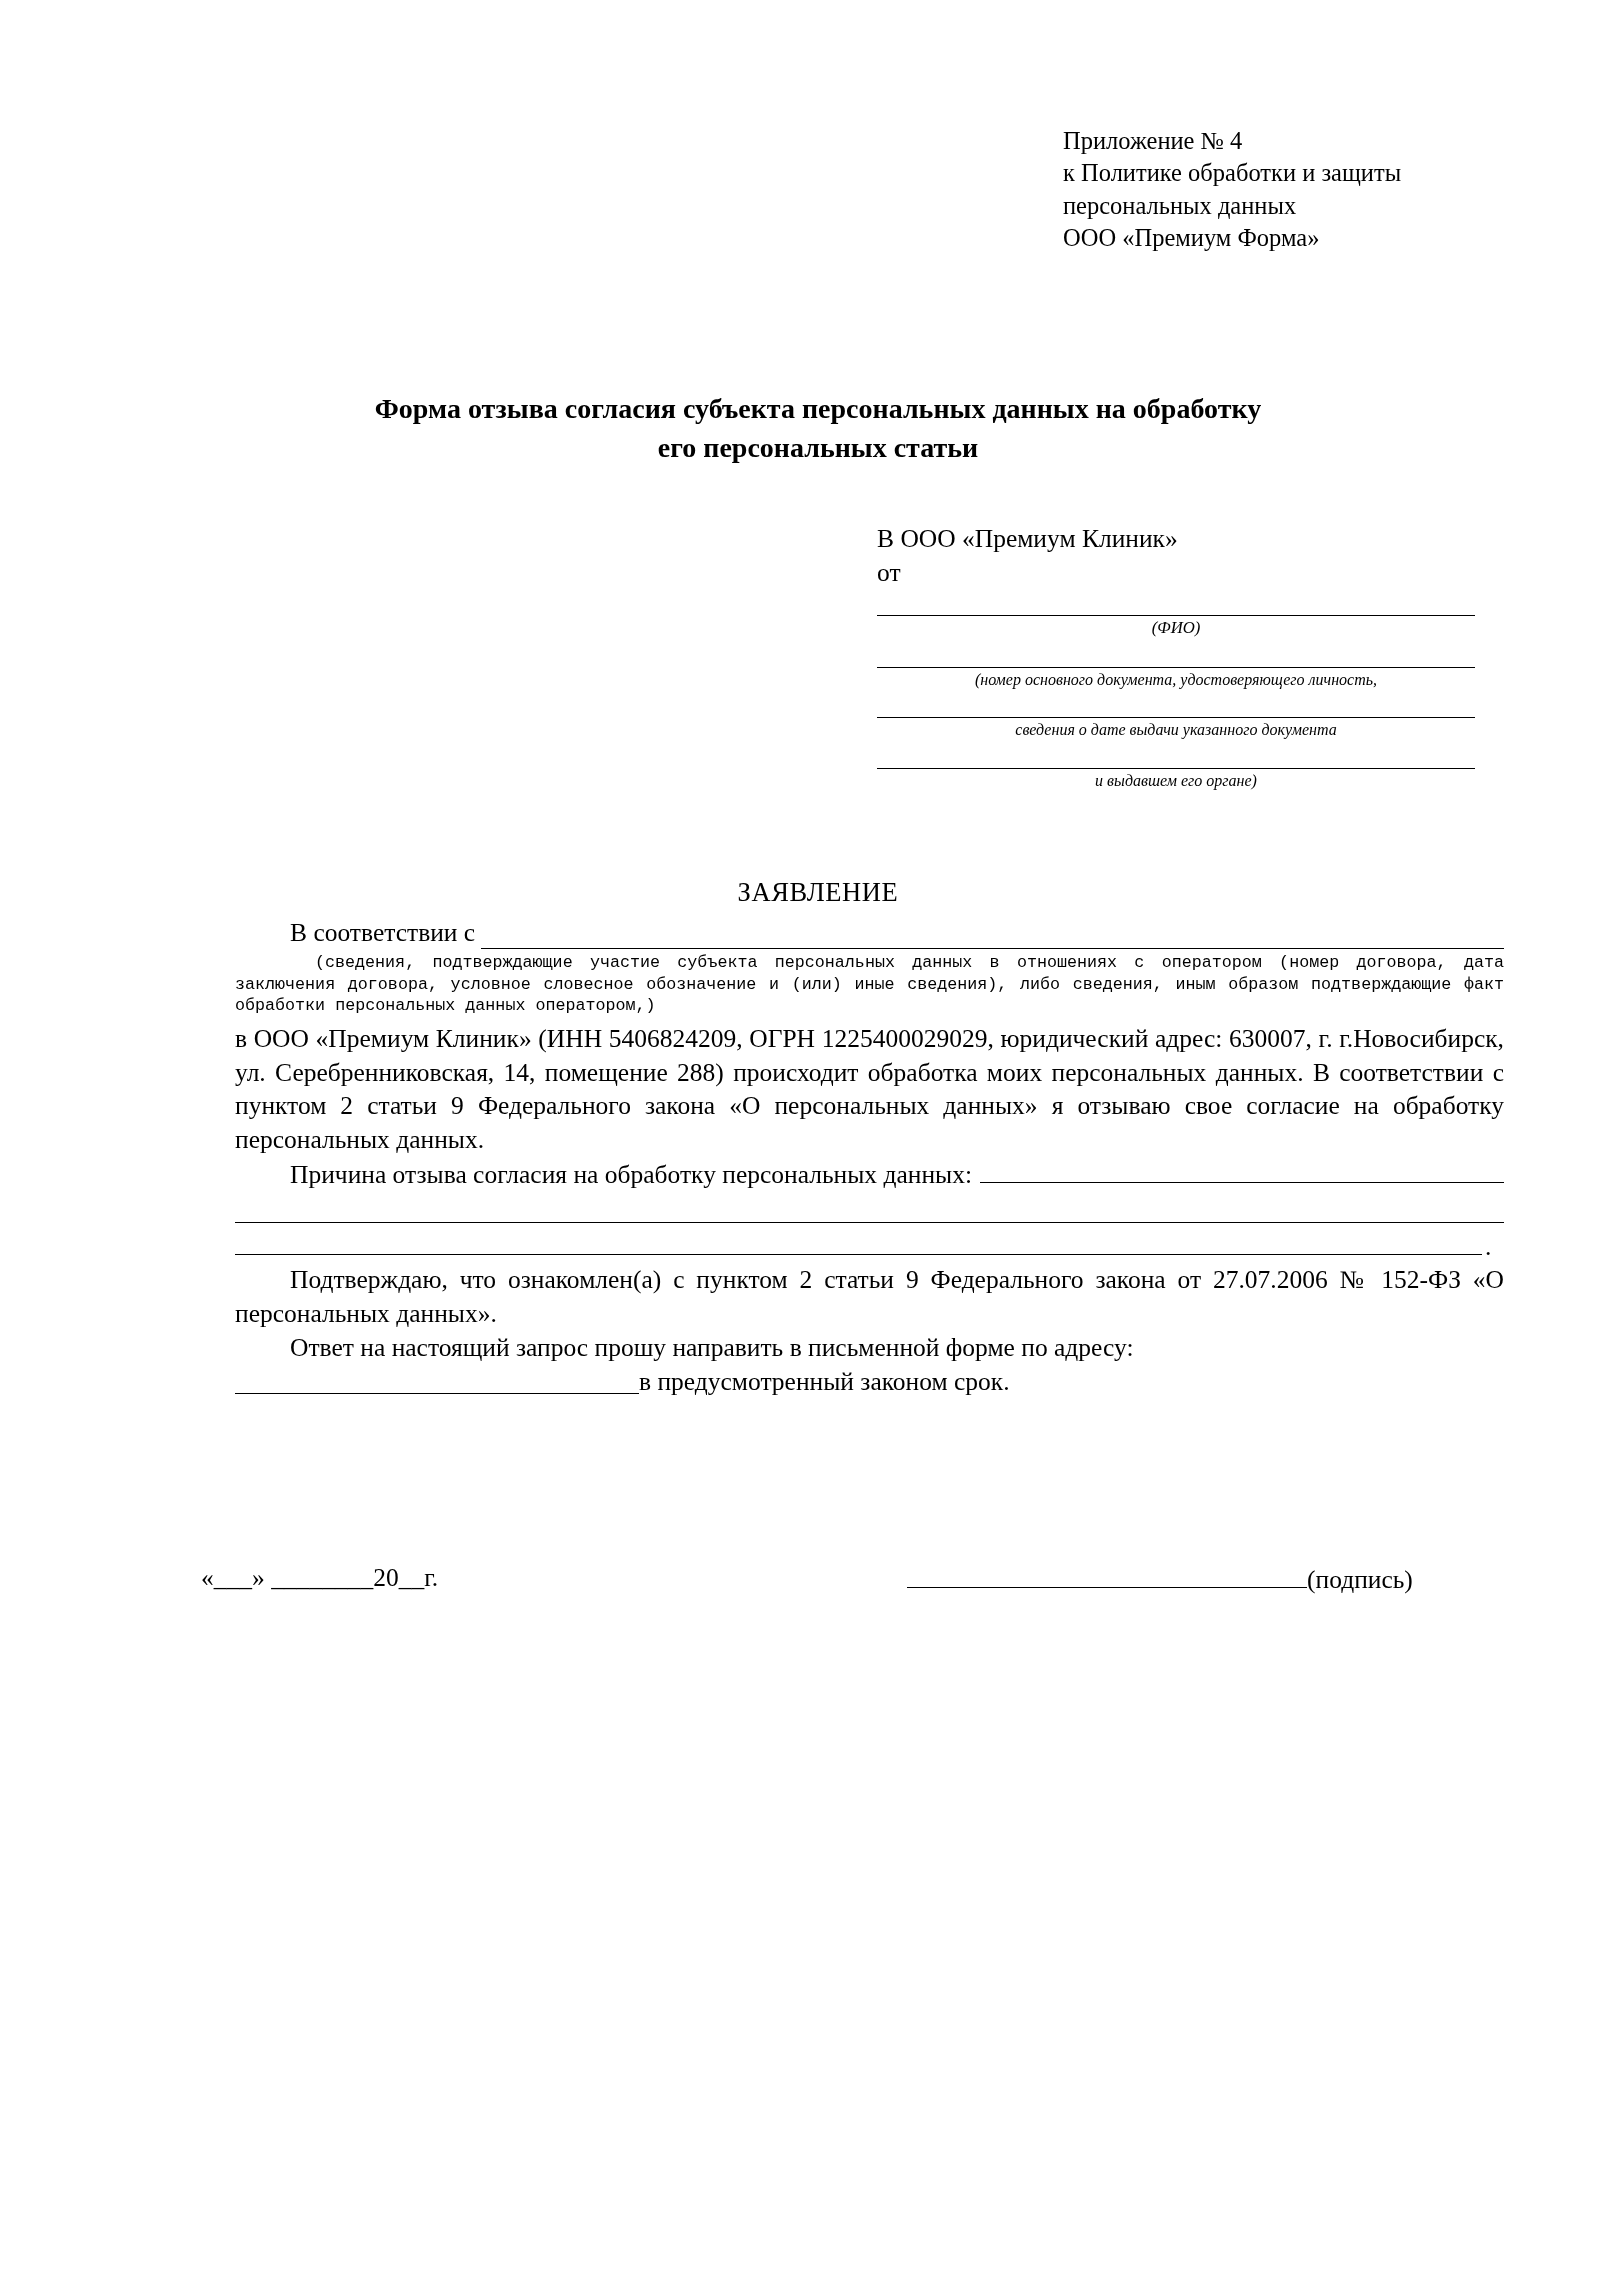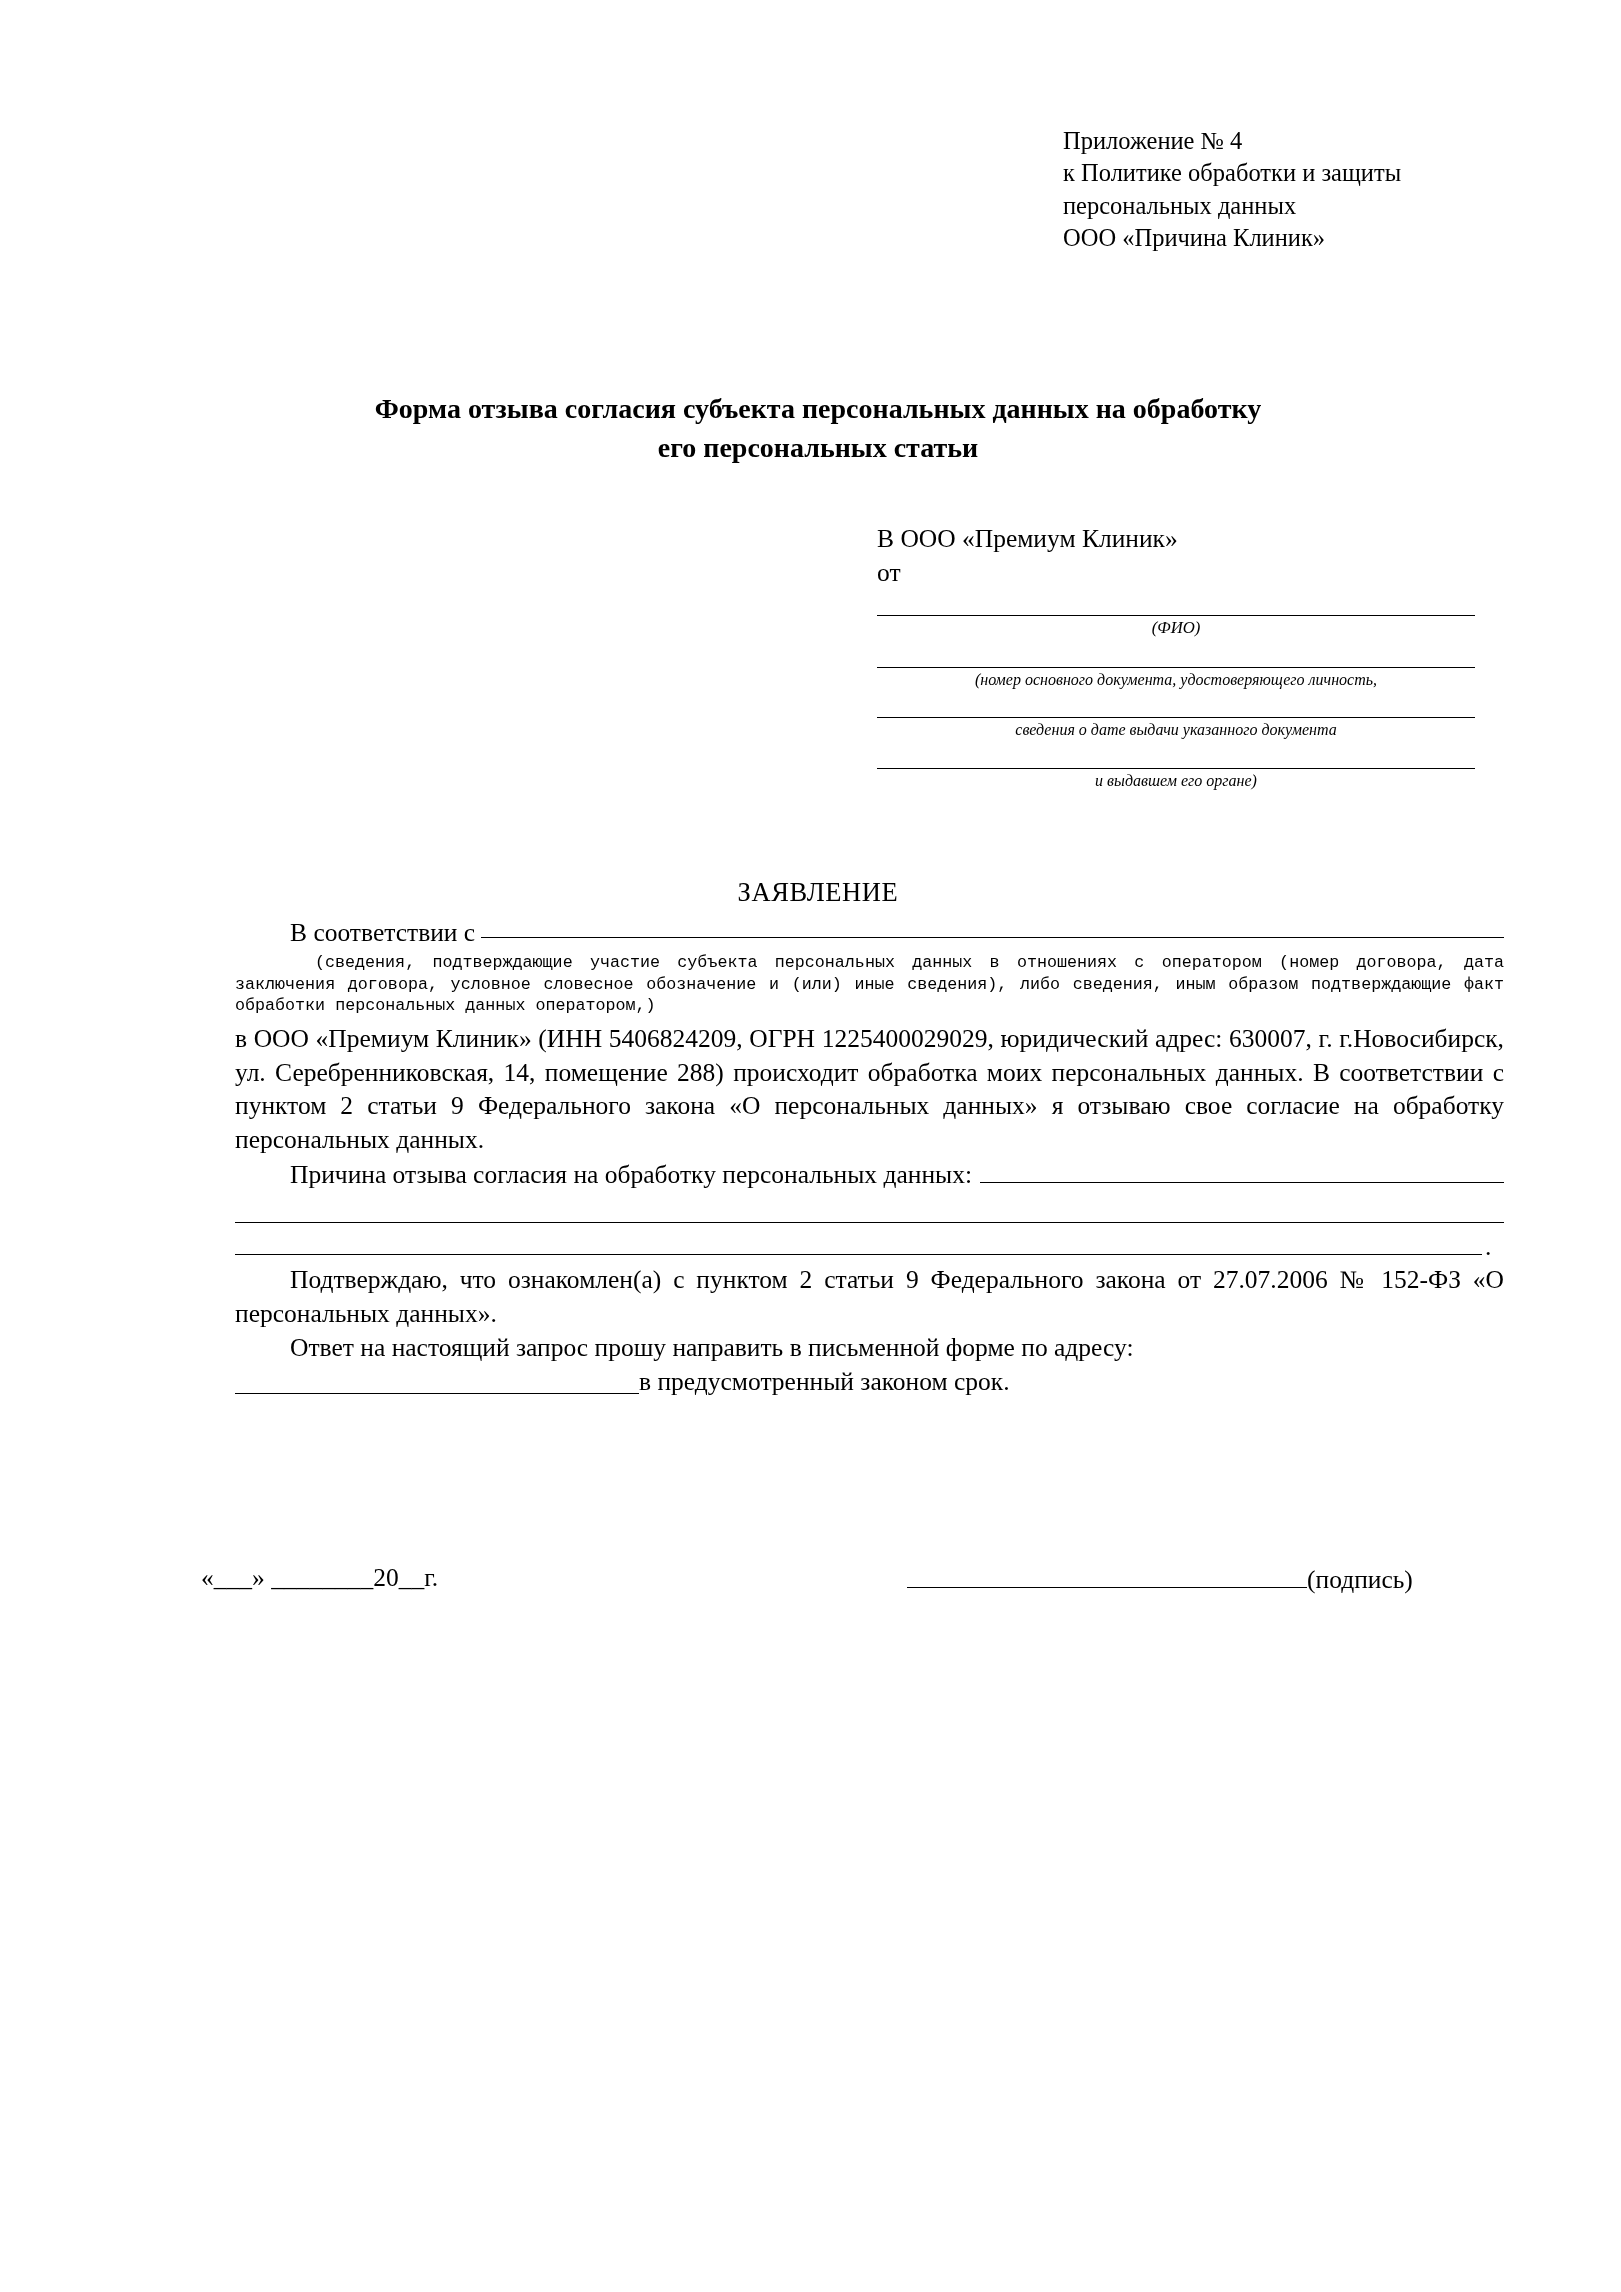--- a/index.html
+++ b/index.html
@@ -88,21 +88,21 @@
   .body-block {
     position: absolute;
     left: 235px;
     top: 916px;
     width: 1269px;
     font-size: 25.5px;
     line-height: 1.30;
   }
   .line-with-rule {
     display: flex;
-    align-items: flex-start;
+    align-items: flex-end;
     white-space: nowrap;
   }
   .indent { display: inline-block; width: 55px; }
   .rule {
     flex: 1 1 auto;
     border-bottom: 1.6px solid #000;
     height: 20.6px;
     margin-left: 5.9px;
   }
   .small-note {
@@ -195,21 +195,21 @@
 </style>
 </head>
 <body>
 
 <div class="page">
 
   <div class="header-block">
     <div>Приложение № 4</div>
     <div>к Политике обработки и защиты</div>
     <div>персональных данных</div>
-    <div>ООО «Причина Клиник»</div>
+    <div>ООО «Премиум Форма»</div>
   </div>
 
   <div class="doc-title">
     <span>Форма отзыва согласия субъекта персональных данных на обработку</span>
     <br>
     <span>его персональных статьи</span>
   </div>
 
   <div class="addressee">
     <div class="to-line">В ООО «Премиум Клиник»</div>

